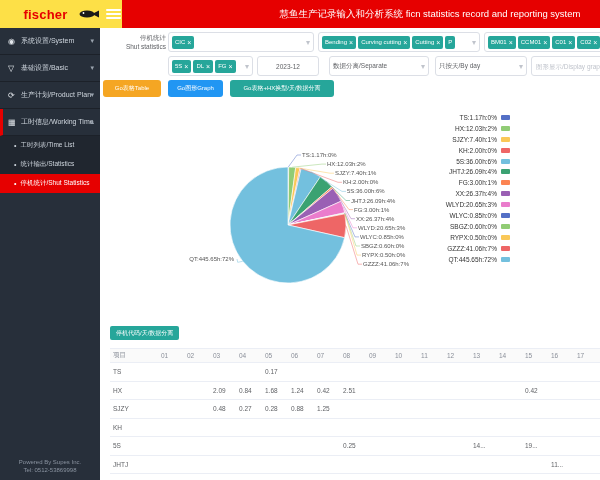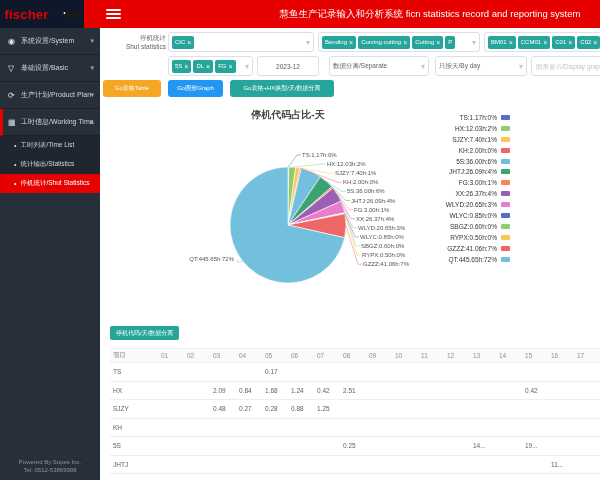--- a/index.html
+++ b/index.html
@@ -2,21 +2,21 @@
 <html style="--brand_red: #e60000; --teal: #26a69a; --orange: #f5a623; --blue: #2196f3; --sidebar_bg: #272f3a; --submenu_bg: #20262f; --table_border: #ebeef5;"><head>
 <meta charset="utf-8">
 <style>
   * { margin:0; padding:0; box-sizing:border-box; }
   html,body { width:600px; height:480px; }
   body { font-family:"Liberation Sans", sans-serif; background:#fff; }
   .app { position:relative; width:600px; height:480px; overflow:hidden; background:#fff; }
 
   
   .topbar { position:absolute; left:0; top:0; width:600px; height:28px; background:var(--brand_red,#e60000); }
-  .logo-box { position:absolute; left:0; top:0; width:84px; height:28px; background:#0f172a; display:flex; align-items:center; justify-content:center; gap:11px; }
+  .logo-box { position:absolute; left:0; top:0; width:122px; height:28px; background:#fde047; display:flex; align-items:center; justify-content:center; gap:11px; }
   .logo-text { color:var(--brand_red,#e60000); font-weight:bold; font-size:13px; letter-spacing:.2px; }
   .hamburger { position:absolute; left:106px; top:6px; width:15px; height:15px; display:flex; flex-direction:column; justify-content:center; gap:2px; cursor:pointer; }
   .hamburger i { display:block; height:2px; background:#fff; border-radius:1px; }
   .topbar-title { position:absolute; left:270px; top:0; width:320px; height:28px; line-height:28px; color:#fff; font-size:9.5px; white-space:nowrap; text-align:center; }
 
   
   .sidebar { position:absolute; left:0; top:28px; width:100px; height:452px; background:var(--sidebar_bg,#272f3a); color:#cfd6de; }
   .menu-item { position:relative; height:27px; display:flex; align-items:center; gap:4px; padding-left:8px; font-size:7px; border-bottom:1px solid rgba(0,0,0,.28); cursor:pointer; }
   .menu-item.expanded { border-left:3px solid var(--brand_red,#e60000); padding-left:5px; }
   .menu-item .micon { font-size:8px; width:9px; color:#e3e7ec; }
@@ -194,21 +194,20 @@
     <div class="selbox" style="left:335px; top:28px; width:92px;">
       <span style="font-size:6.5px; color:#606266;">只按天/By day</span>
       <span class="caret">▾</span>
       </div>
     <input class="txt-input" style="left: 431px; top: 28px; width: 80px;" placeholder="图形显示/Display graph">
 
     <button class="btn orange" style="left:3px; width:58px;">Go表格Table</button>
     <button class="btn blue" style="left:68px; width:55px;">Go图形Graph</button>
     <button class="btn teal" style="left:130px; width:104px;">Go表格+HX换型/天/数据分离</button>
 
-    <div class="chart-title">停机代码占比-天</div>
     <svg id="pie-svg" viewBox="0 0 500 452">
         <defs>
           <clipPath id="lblclip">
             <rect x="0" y="0" width="318" height="452"></rect>
           </clipPath>
         </defs>
         <text x="134" y="233" text-anchor="end" font-size="6" fill="#555">QT:445.65h:72%</text>
         <g>
           <path d="M 188 197 L 188.00 139.00 A 58 58 0 0 1 188.68 139.00 Z" fill="#5470c6" stroke="#fff" stroke-width="0.6"></path>
           <path d="M 188 197 L 188.68 139.00 A 58 58 0 0 1 195.69 139.51 Z" fill="#91cc75" stroke="#fff" stroke-width="0.6"></path>

